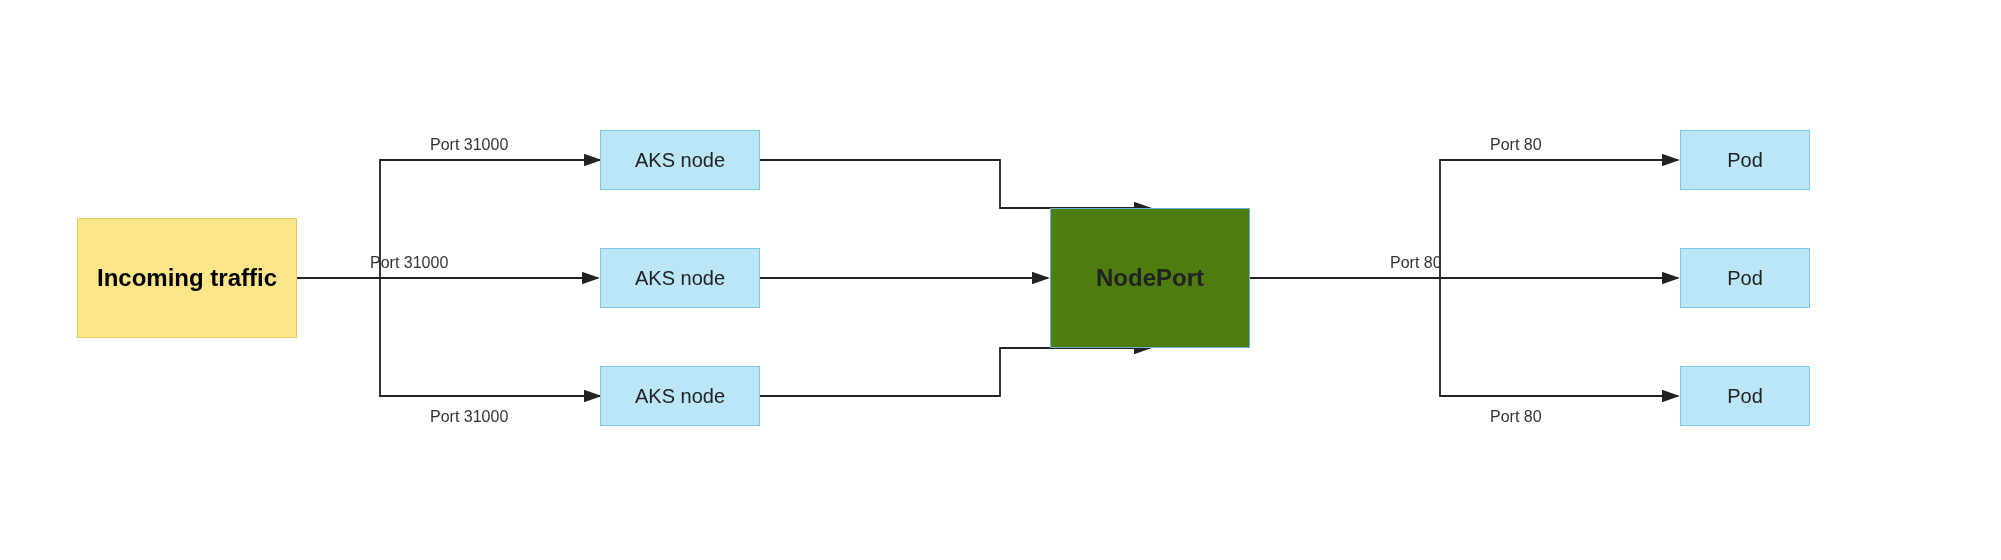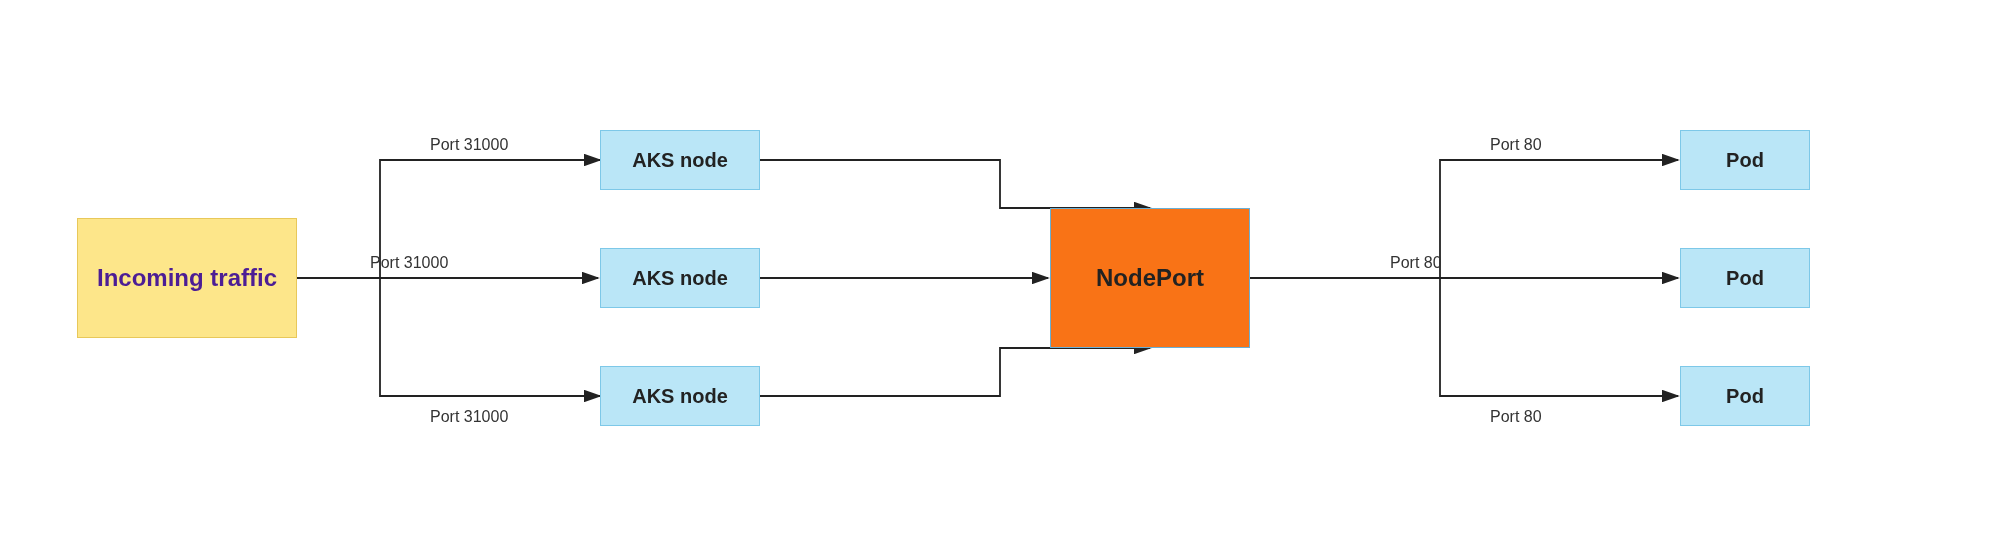--- a/index.html
+++ b/index.html
@@ -20,33 +20,33 @@
       top: 0; left: 0;
       width: 2001px;
       height: 560px;
     }
     .node {
       position: absolute;
       display: flex;
       align-items: center;
       justify-content: center;
       font-size: 22px;
-      font-weight: 700;
+      font-weight: 400;
       border: none;
     }
     .node-incoming {
       background: #fde68a;
       border: 1.5px solid #e8c85a;
       width: 220px;
       height: 120px;
       top: 218px;
       left: 77px;
       font-size: 24px;
       font-weight: 600;
-      color: #4c1d95;
+      color: #000000;
     }
     .node-aks1 {
       background: #bae6f7;
       border: 1.5px solid #7dc8e8;
       width: 160px;
       height: 60px;
       top: 130px;
       left: 600px;
       color: #222;
       font-size: 20px;
@@ -65,21 +65,21 @@
       background: #bae6f7;
       border: 1.5px solid #7dc8e8;
       width: 160px;
       height: 60px;
       top: 366px;
       left: 600px;
       color: #222;
       font-size: 20px;
     }
     .node-nodeport {
-      background: #f97316;
+      background: #4d7c0f;
       border: 1.5px solid #6aafd4;
       width: 200px;
       height: 140px;
       top: 208px;
       left: 1050px;
       color: #222;
       font-size: 24px;
       font-weight: 600;
     }
     .node-pod1 {

